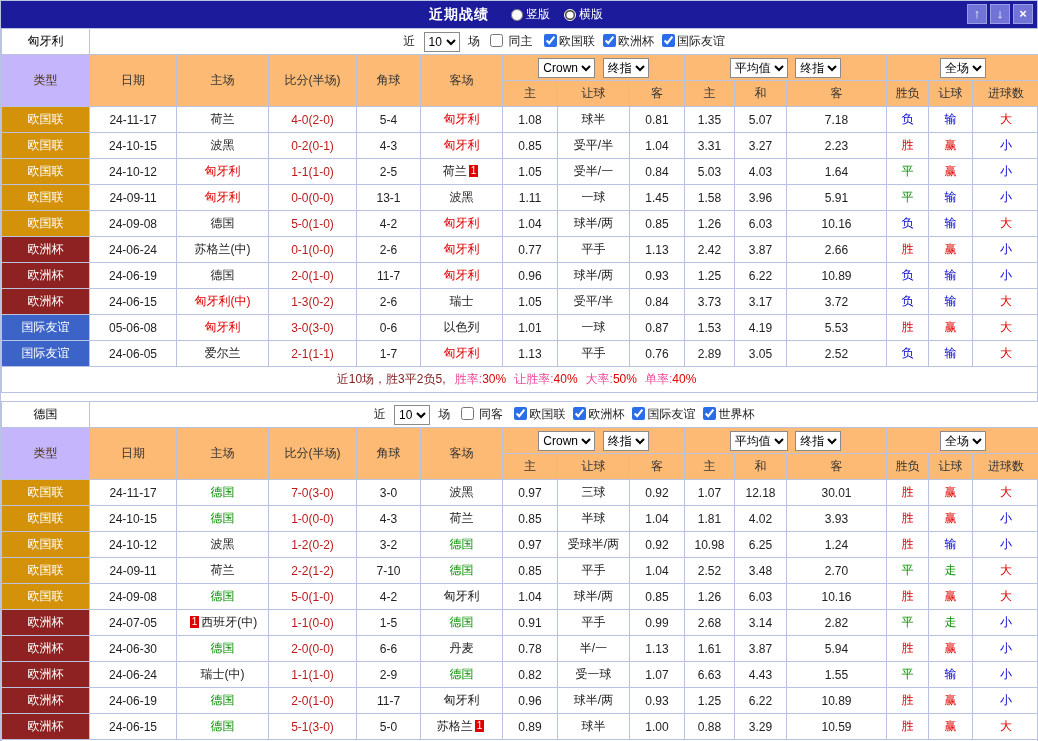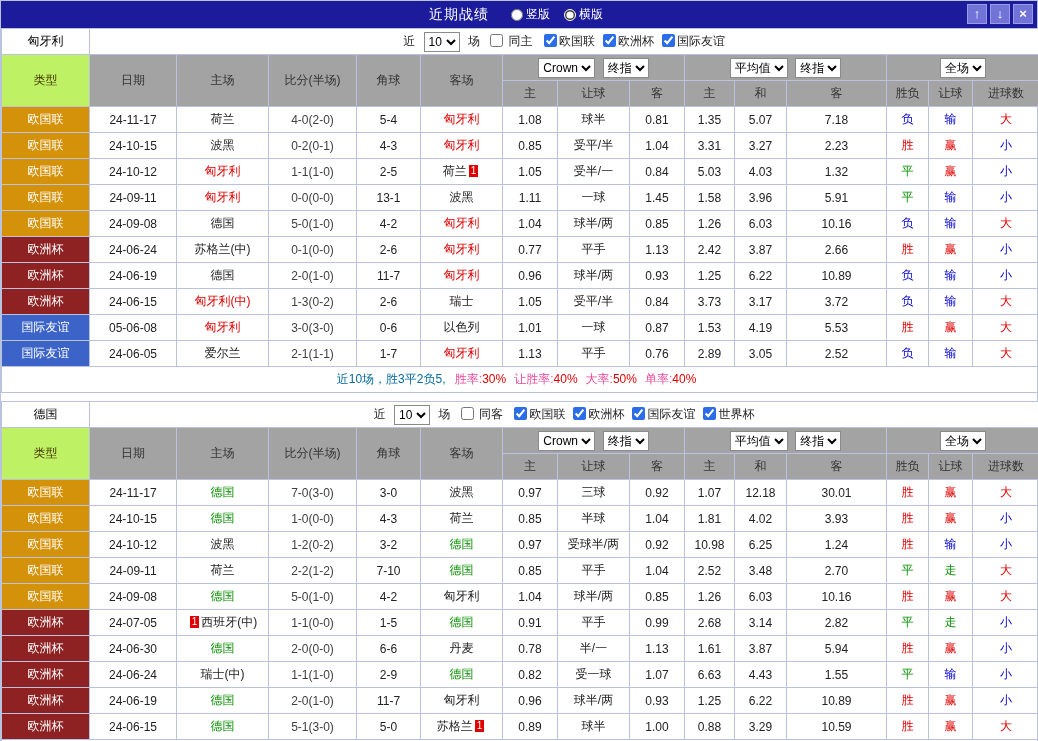--- a/index.html
+++ b/index.html
@@ -13,21 +13,21 @@
   #app { width:1038px; border:1px solid #b9c2de; }
 
   
   .titlebar {
     height:27px; background:#1b1b9b; color:#fff;
     display:flex; align-items:center; position:relative;
   }
   .titlebar .center {
     flex:1; display:flex; justify-content:center; align-items:center;
   }
-  .tb-title { font-weight:normal; font-size:14px; letter-spacing:1px; }
+  .tb-title { font-weight:bold; font-size:14px; letter-spacing:1px; }
   .radio-group { display:flex; align-items:flex-start; font-size:12px; margin-left:14px; }
   .radio-group label { display:flex; align-items:center; margin-right:6px; cursor:pointer; }
   .radio-group input[type=radio]{ accent-color:#ffffff; margin:0 3px 0 8px; width:12px; height:12px; }
   .tb-buttons { position:absolute; right:4px; top:3px; display:flex; gap:3px; }
   .tb-btn {
     width:20px; height:20px; background:#7173d6; border:1px solid #9a9ce8;
     color:#fff; font-size:13px; line-height:17px; text-align:center;
     cursor:pointer; font-weight:bold; user-select:none;
   }
 
@@ -43,48 +43,48 @@
   .filter-row td { height:25px; background:#fff; }
   .team-cell { font-size:12px; color:#000; }
   .filter-cell { text-align:center; }
   .flabel { margin:0 3px; vertical-align:middle; }
   .chk { margin:0 4px; cursor:pointer; vertical-align:middle; }
   .chk input[type=checkbox]{
     accent-color:#2b6de8; width:13px; height:13px; margin:0 2px 0 0; vertical-align:-2px;
   }
   .leagues { vertical-align:middle; }
 
-  .th { background:#a3a3a3; color:#333; }
+  .th { background:#fdba74; color:#333; }
   .selects-row td { height:24px; }
   .labels-row td { height:20px; }
-  .type-head { background:#bef264; color:#463000; }
+  .type-head { background:#c4b5fd; color:#463000; }
   select.sel {
     font-family:inherit; font-size:12px; height:20px; margin:0 2px;
     border:1px solid #8a8a8a; background:#fff; vertical-align:middle;
   }
 
   .type-gold   { background:#d4920a; color:#fff; }
   .type-maroon { background:#8e2222; color:#fff; }
   .type-blue   { background:#3c64c8; color:#fff; }
 
-  .score { color:#404040; }
+  .score { color:#b91c1c; }
   .c-red   { color:#e00000; }
   .c-green { color:#089000; }
   .c-blue  { color:#0000d0; }
   .hl-red   { color:#e00000; }
   .hl-green { color:#089000; }
   .badge {
     display:inline-block; background:#e00000; color:#fff; font-size:10px;
     line-height:12px; min-width:9px; padding:0 2px; margin:0 2px; vertical-align:1px;
   }
 
   .summary-row td { height:25px; color:#333; }
   .summary .val { color:#e00000; margin-right:8px; }
   .summary .lbl { color:#ec4899; }
-  .summary .pfx { color:#0369a1; margin-right:6px; }
+  .summary .pfx { color:#7f1d1d; margin-right:6px; }
 </style>
 </head>
 <body>
 
 <div id="app">
 
   <div class="titlebar">
     <div class="center">
       <span class="tb-title">近期战绩</span>
       <span class="radio-group">
@@ -209,21 +209,21 @@
             <td>24-10-12</td>
             <td><span class="hl-red">匈牙利</span></td>
             <td class="score">1-1(1-0)</td>
             <td>2-5</td>
             <td><span class="">荷兰</span><span class="badge">1</span></td>
             <td>1.05</td>
             <td>受半/一</td>
             <td>0.84</td>
             <td>5.03</td>
             <td>4.03</td>
-            <td>1.32</td>
+            <td>1.64</td>
             <td class="c-green">平</td>
             <td class="c-red">赢</td>
             <td class="c-blue">小</td>
           </tr>
           <tr>
             <td class="type-gold">欧国联</td>
             <td>24-09-11</td>
             <td><span class="hl-red">匈牙利</span></td>
             <td class="score">0-0(0-0)</td>
             <td>13-1</td>

